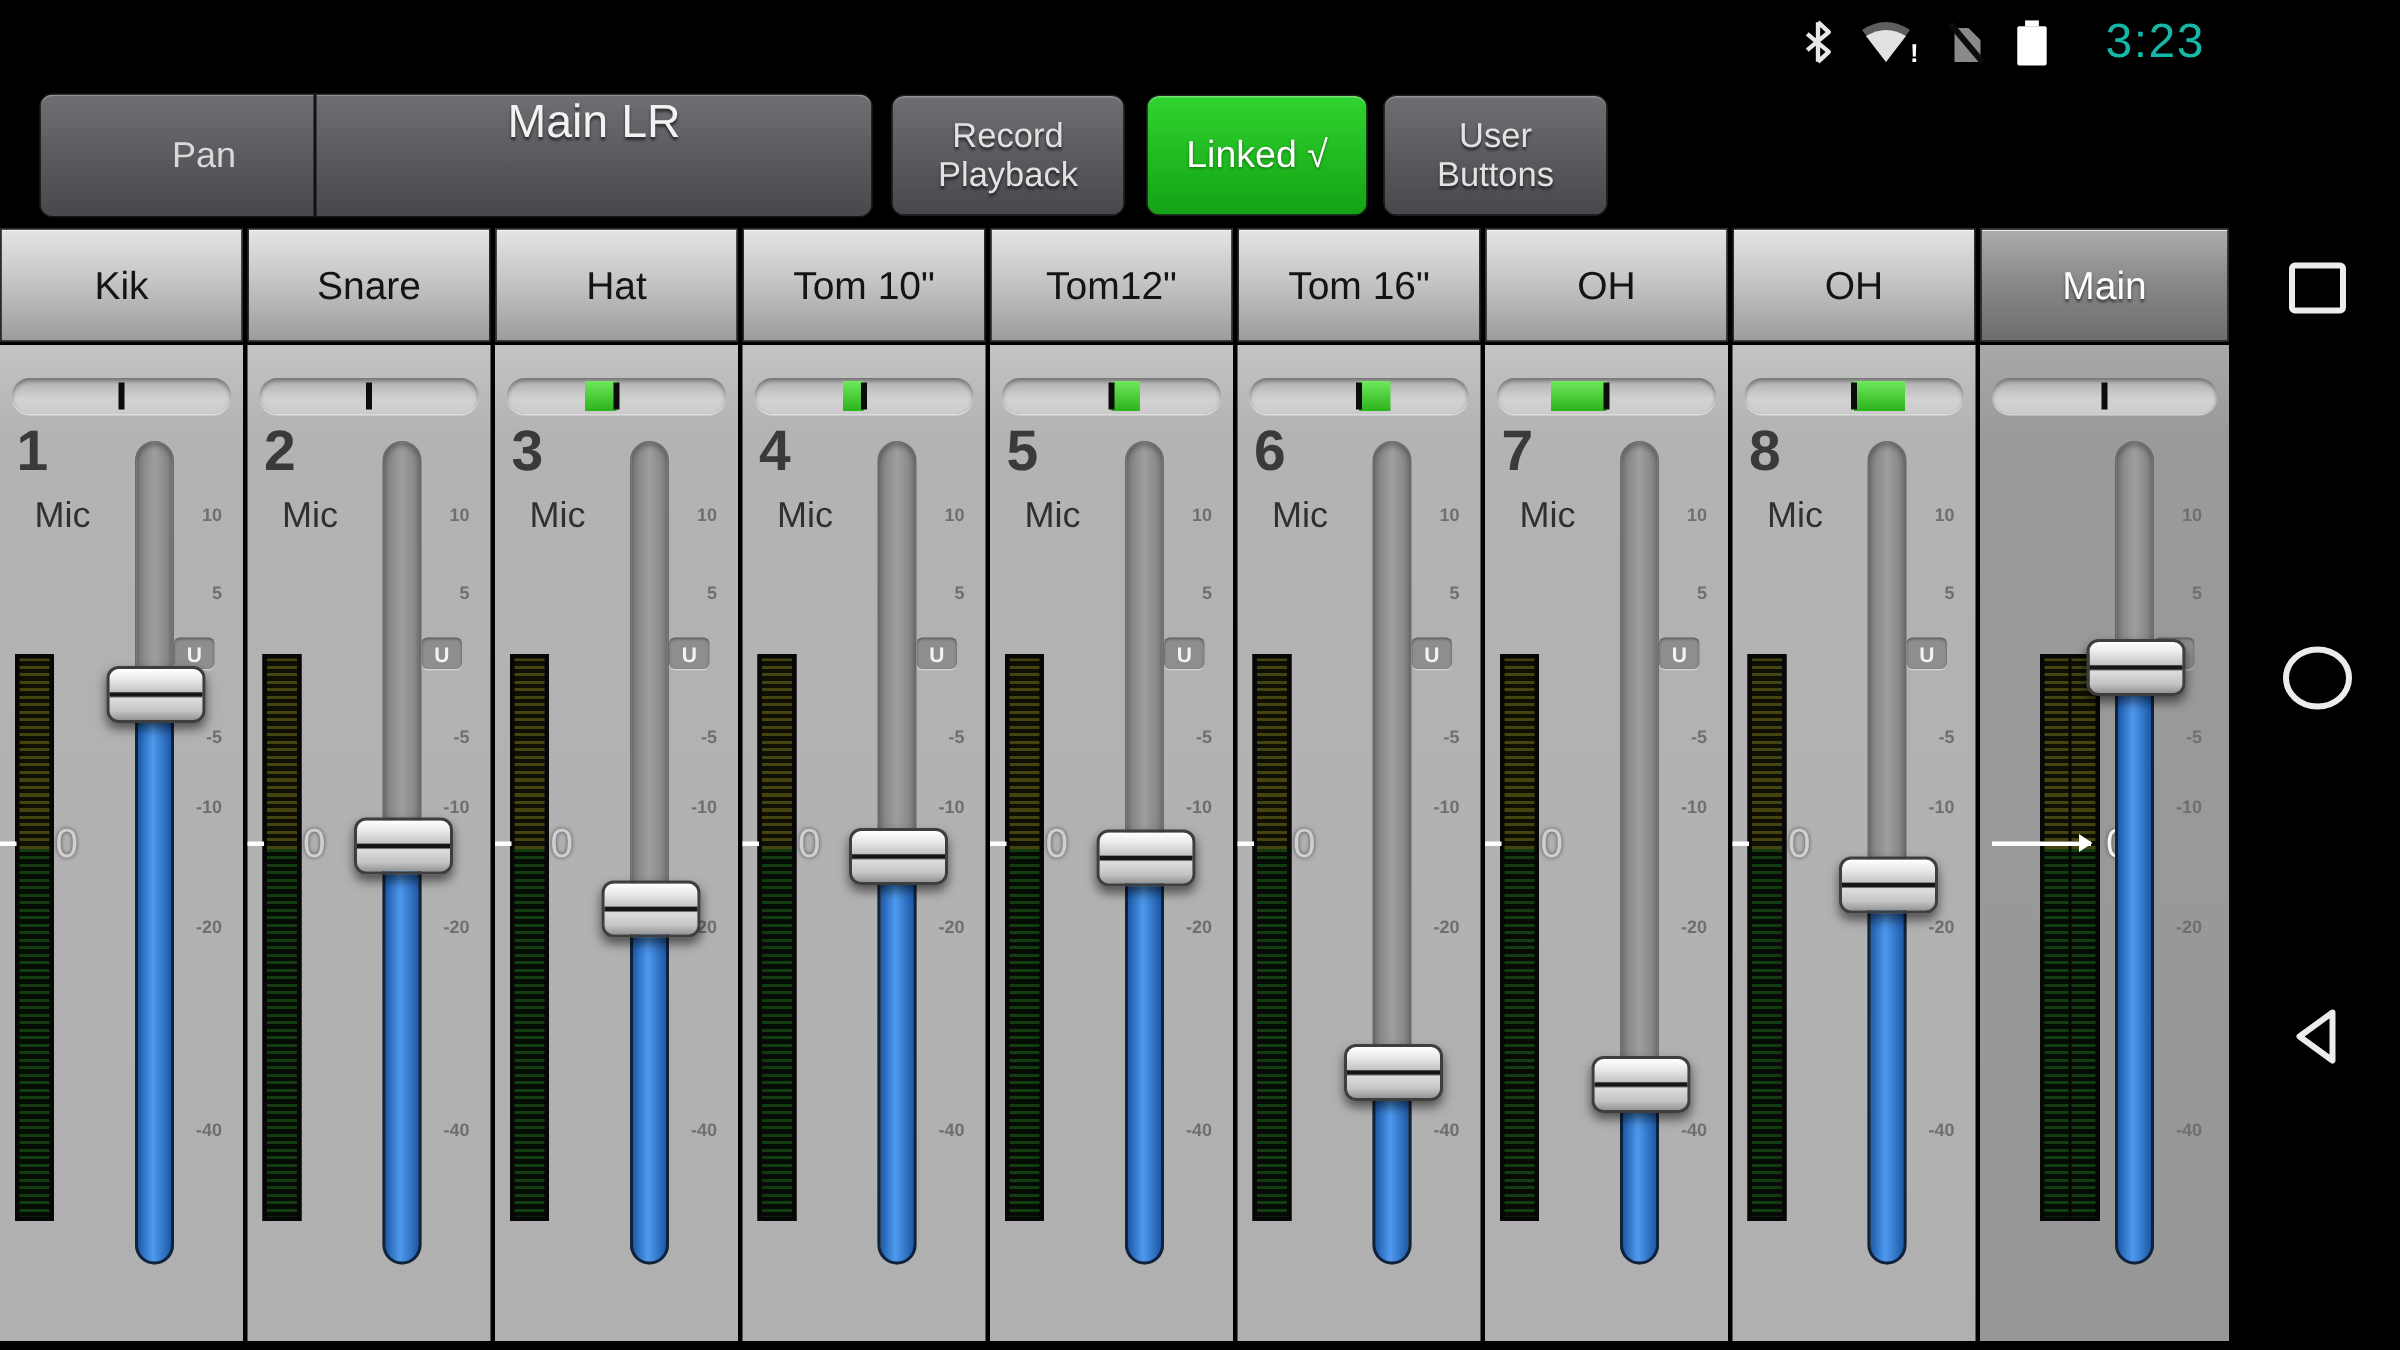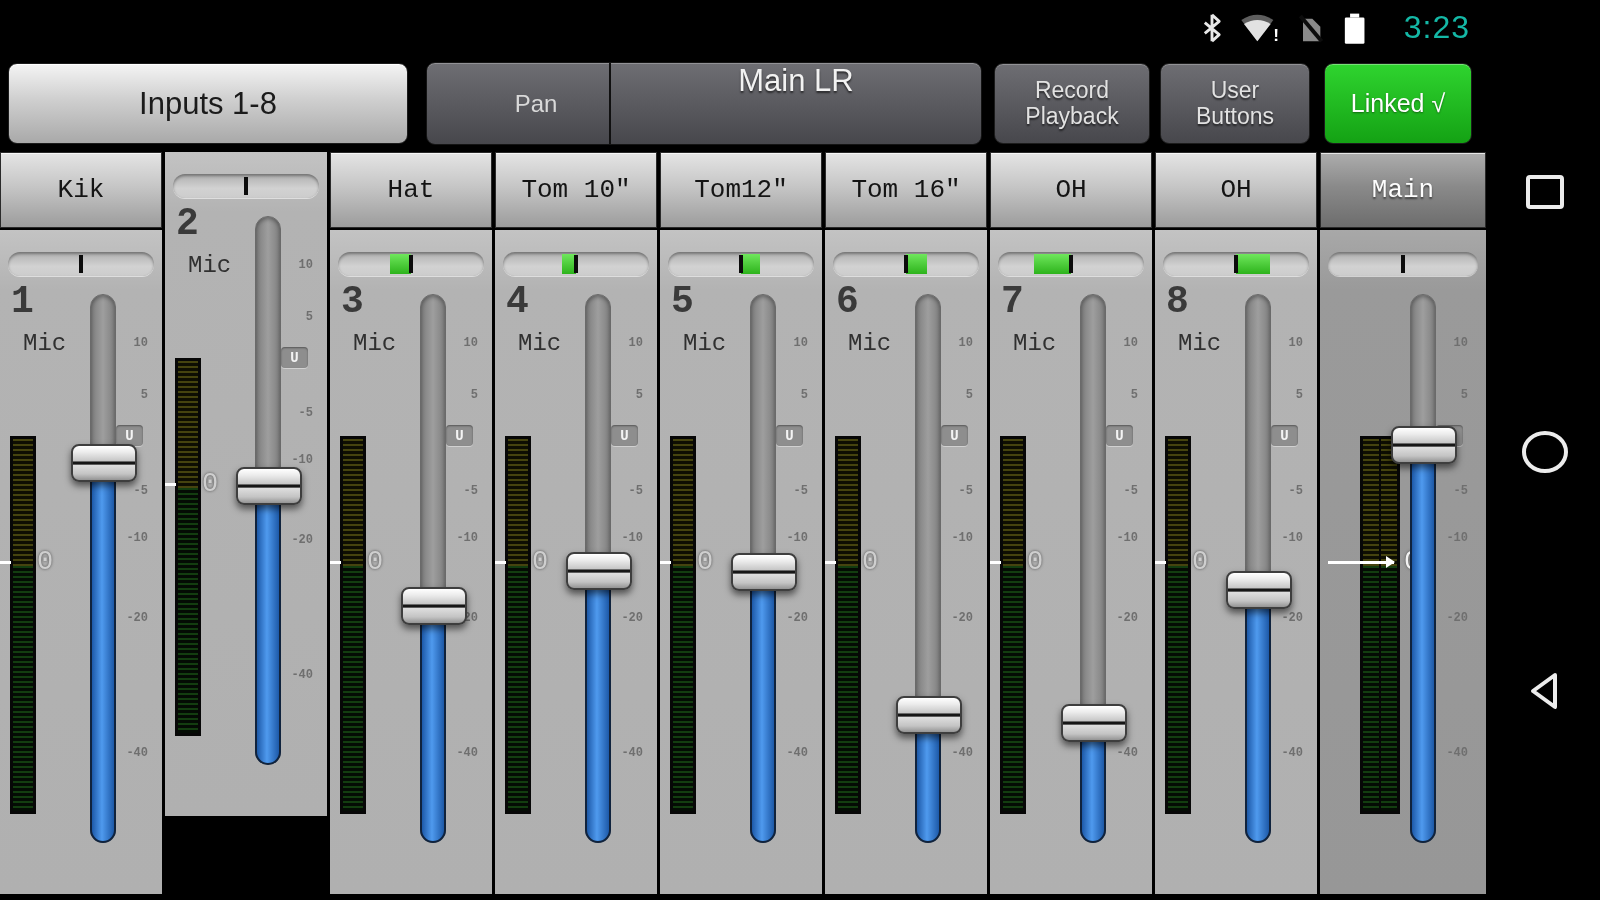--- a/index.html
+++ b/index.html
@@ -26,21 +26,21 @@
   .seg-main{flex:1;display:flex;align-items:flex-start;justify-content:center;color:#f2f2f2;font-size:31px;cursor:pointer;
             text-shadow:0 2px 2px rgba(0,0,0,.6);}
   .btn-dark{background:linear-gradient(180deg,#6e6e73,#47474c);color:#e2e2e2;font-size:23px;line-height:1.12;text-align:center;
             text-shadow:0 2px 2px rgba(0,0,0,.6);box-shadow:inset 0 1px 0 rgba(255,255,255,.25);}
   .btn-rec{margin-left:12px;width:156px;}
   .btn-user{margin-left:10px;width:150px;}
   .btn-linked{margin-left:14px;width:148px;background:linear-gradient(180deg,#2fd42f,#14a214);
               color:#fff;font-size:25px;text-shadow:0 1px 2px rgba(0,0,0,.45);box-shadow:inset 0 1px 0 rgba(255,255,255,.35);}
 
   
-  .strips{position:absolute;top:152px;left:0;display:flex;gap:3px;background:#000;font-family:Liberation Mono, monospace;}
+  .strips{position:absolute;top:152px;left:0;display:flex;gap:3px;background:#000;}
   .strip{width:162px;display:flex;flex-direction:column;}
   .strip.main{width:166px;}
   .strip-header{height:76px;margin-bottom:2px;display:flex;align-items:center;justify-content:center;
                 background:linear-gradient(180deg,#e4e4e4,#c6c6c6 45%,#9c9c9c);
                 border:1px solid #2a2a2a;box-sizing:border-box;cursor:pointer;
                 box-shadow:inset 0 1px 0 rgba(255,255,255,.7);}
   .hdr-label{font-size:26px;color:#141414;}
   .strip.main .strip-header{background:linear-gradient(180deg,#adadad,#8a8a8a 45%,#6d6d6d);}
   .strip.main .hdr-label{color:#fdfdfd;text-shadow:0 2px 2px rgba(0,0,0,.55);}
   .strip-body{height:664px;position:relative;background:linear-gradient(180deg,#c3c3c3,#b3b3b3 60px,#b0b0b0);}
@@ -122,40 +122,37 @@
     <span>
       <svg width="24" height="34" viewBox="0 0 18 26">
         <rect x="6" y="2" width="7" height="3" fill="#fff"></rect>
         <rect x="2" y="5" width="15" height="20" fill="#fff" rx="1"></rect>
       </svg>
     </span>
     <span class="sb-time">3:23</span>
   </div>
 
   <div class="toolbar">
-    <div class="tb-btn btn-light">
-      <span>Inputs 1-8</span>
-    </div>
     <div class="seg">
       <div class="seg-pan">
         <span>Pan</span>
       </div>
       <div class="seg-main">
         <span>Main LR</span>
       </div>
     </div>
     <div class="tb-btn btn-dark btn-rec">
       <span><span>Record</span><br><span>Playback</span></span>
     </div>
+    <div class="tb-btn btn-linked">
+      <span>Linked √</span>
+    </div>
     <div class="tb-btn btn-dark btn-user">
       <span><span>User</span><br><span>Buttons</span></span>
     </div>
-    <div class="tb-btn btn-linked">
-      <span>Linked √</span>
-    </div>
   </div>
 
   <div class="strips" id="strips">
   <div class="strip">
     <div class="strip-header">
       <span class="hdr-label">Kik</span>
     </div>
     <div class="strip-body">
       <div class="pan">
 
@@ -181,20 +178,23 @@
         <span class="sl s3">-5</span>
         <span class="sl s4">-10</span>
         <span class="sl s5">-20</span>
         <span class="sl s6">-40</span>
       </div>
       <div class="fader-cap" style="top: 214px;"></div>
     </div>
   </div>
 
   <div class="strip">
+    <div class="strip-header">
+      <span class="hdr-label">Snare</span>
+    </div>
     <div class="strip-body">
       <div class="pan">
 
         <div class="pan-tick"></div>
       </div>
       <div class="ch-num">2</div>
       <div class="ch-src">Mic</div>
 
       <div class="meter">
         <div class="meter-upper"></div>

